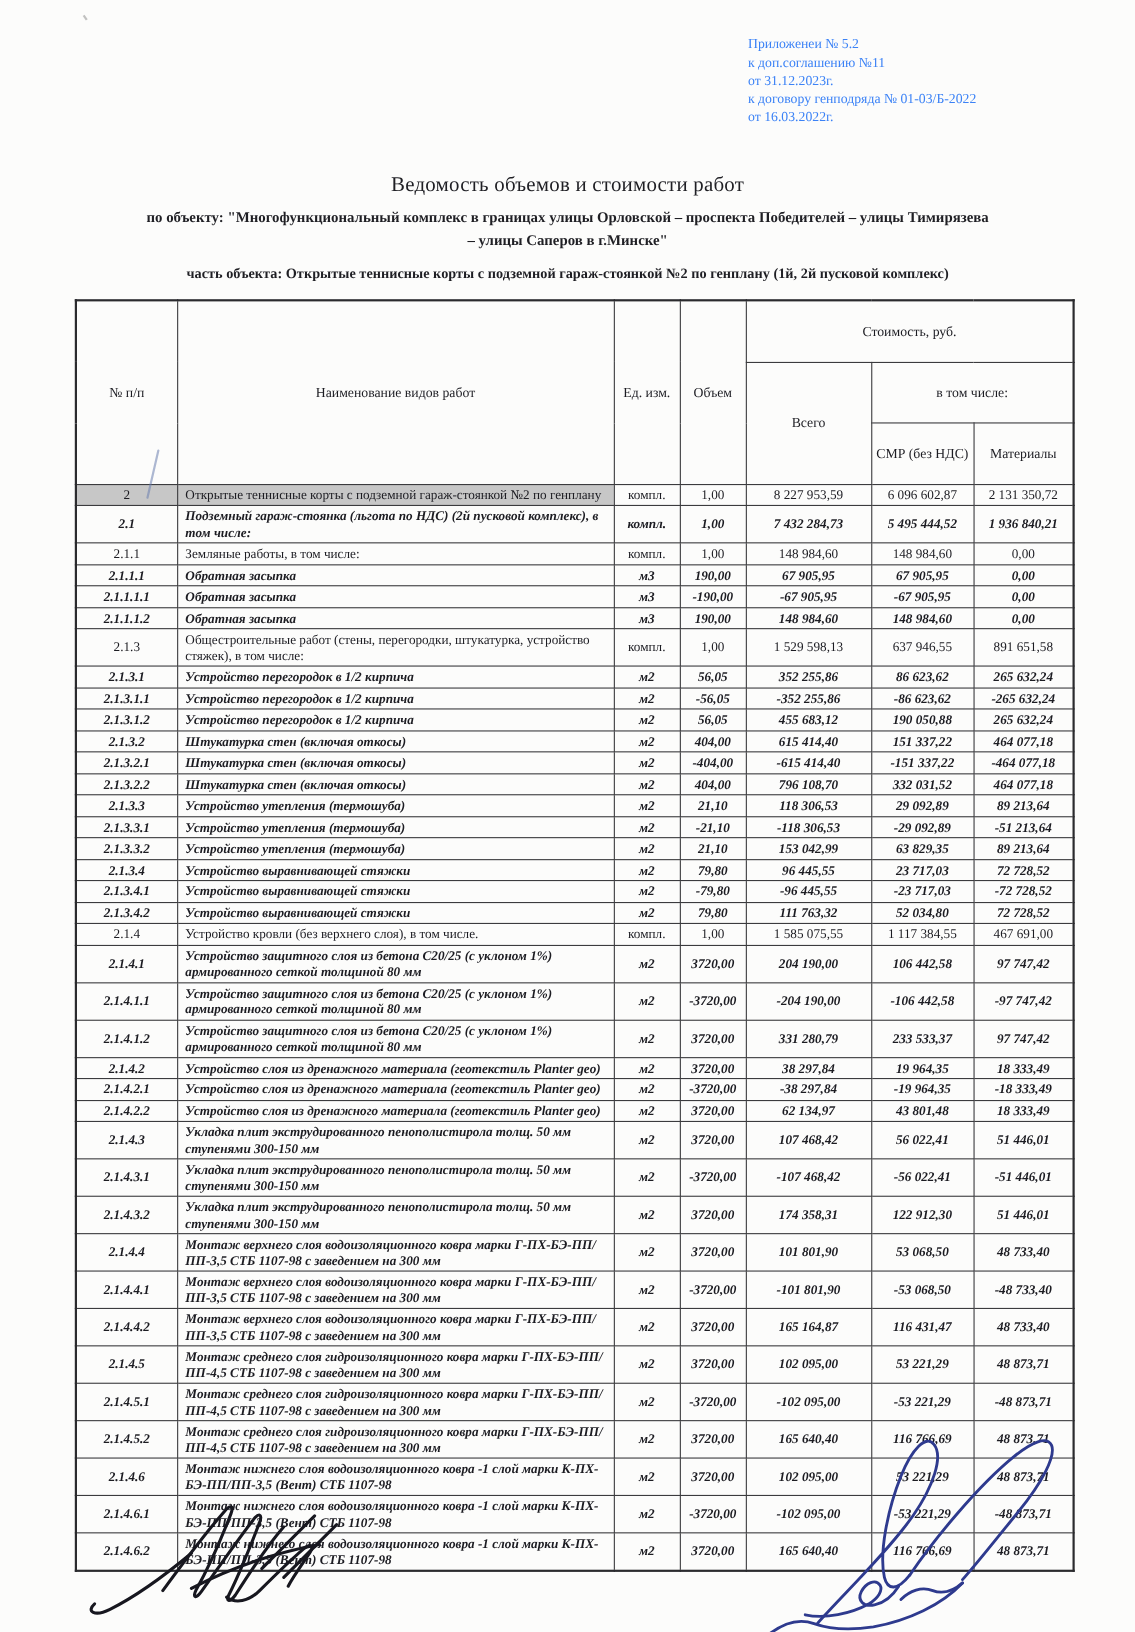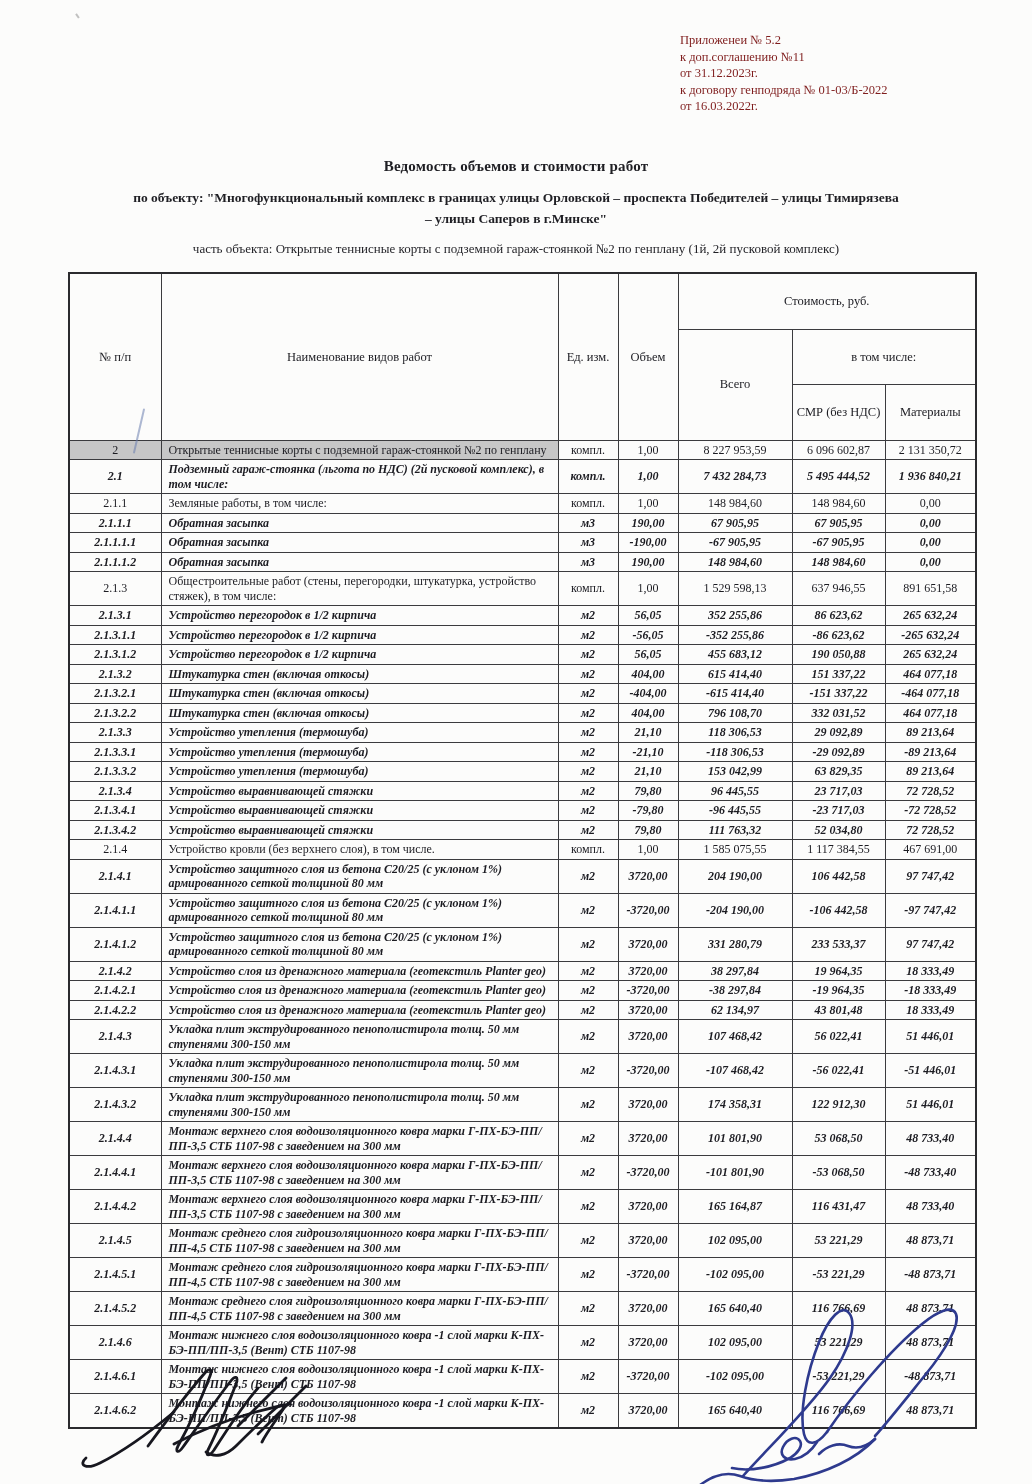--- a/index.html
+++ b/index.html
@@ -10,31 +10,31 @@
     margin:0 auto;
     background:#fcfcfb;
     color:#1f1f24;
     font-family:"Liberation Serif","DejaVu Serif",serif;
     overflow:hidden;
   }
   
   .speck { position:absolute; left:76px; top:12px; width:7px; height:5px;
     border-left:2px solid #9a9a9a; transform:rotate(-35deg); opacity:.6; }
 
-  .annex { position:absolute; left:680px; top:32px; font-size:12.5px; line-height:16.6px; color:#7f1d1d; }
+  .annex { position:absolute; left:680px; top:32px; font-size:12.5px; line-height:16.6px; color:#3b82f6; }
   .annex div { white-space:nowrap; }
 
   .doc-title { position:absolute; top:158px; left:0; width:100%;
-    text-align:center; font-size:15px; font-weight:bold; letter-spacing:.2px; }
+    text-align:center; font-size:19px; font-weight:normal; letter-spacing:.2px; }
   .obj-line1 { position:absolute; top:190px; left:0; width:100%; text-align:center;
     font-size:13.5px; font-weight:bold; }
   .obj-line2 { position:absolute; top:211px; left:0; width:100%; text-align:center;
     font-size:13.5px; font-weight:bold; }
   .part-line { position:absolute; top:241px; left:0; width:100%; text-align:center;
-    font-size:13px; font-weight:normal; }
+    font-size:13px; font-weight:bold; }
 
   table.work { position:absolute; left:68px; top:272px; width:907px;
     border-collapse:collapse; table-layout:fixed;
     font-size:12px; line-height:14.5px; color:#1c1c22; }
   table.work th, table.work td { border:1px solid #3b3b3e; }
   table.work { border:2px solid #2b2b2e; }
   table.work thead th { font-weight:normal; text-align:center; vertical-align:middle;
     font-size:12.5px; padding:20px 3px; }
   th.h-cost { height:30px; }
   tr.hdr2 th { height:27px; }
@@ -230,21 +230,21 @@
           <td class="c-smr">29 092,89</td>
           <td class="c-materials">89 213,64</td>
         </tr>
         <tr class="row-italic">
           <td class="c-num">2.1.3.3.1</td>
           <td class="c-name">Устройство утепления (термошуба)</td>
           <td class="c-unit">м2</td>
           <td class="c-volume">-21,10</td>
           <td class="c-total">-118 306,53</td>
           <td class="c-smr">-29 092,89</td>
-          <td class="c-materials">-89 213,64</td>
+          <td class="c-materials">-51 213,64</td>
         </tr>
         <tr class="row-italic">
           <td class="c-num">2.1.3.3.2</td>
           <td class="c-name">Устройство утепления (термошуба)</td>
           <td class="c-unit">м2</td>
           <td class="c-volume">21,10</td>
           <td class="c-total">153 042,99</td>
           <td class="c-smr">63 829,35</td>
           <td class="c-materials">89 213,64</td>
         </tr>

